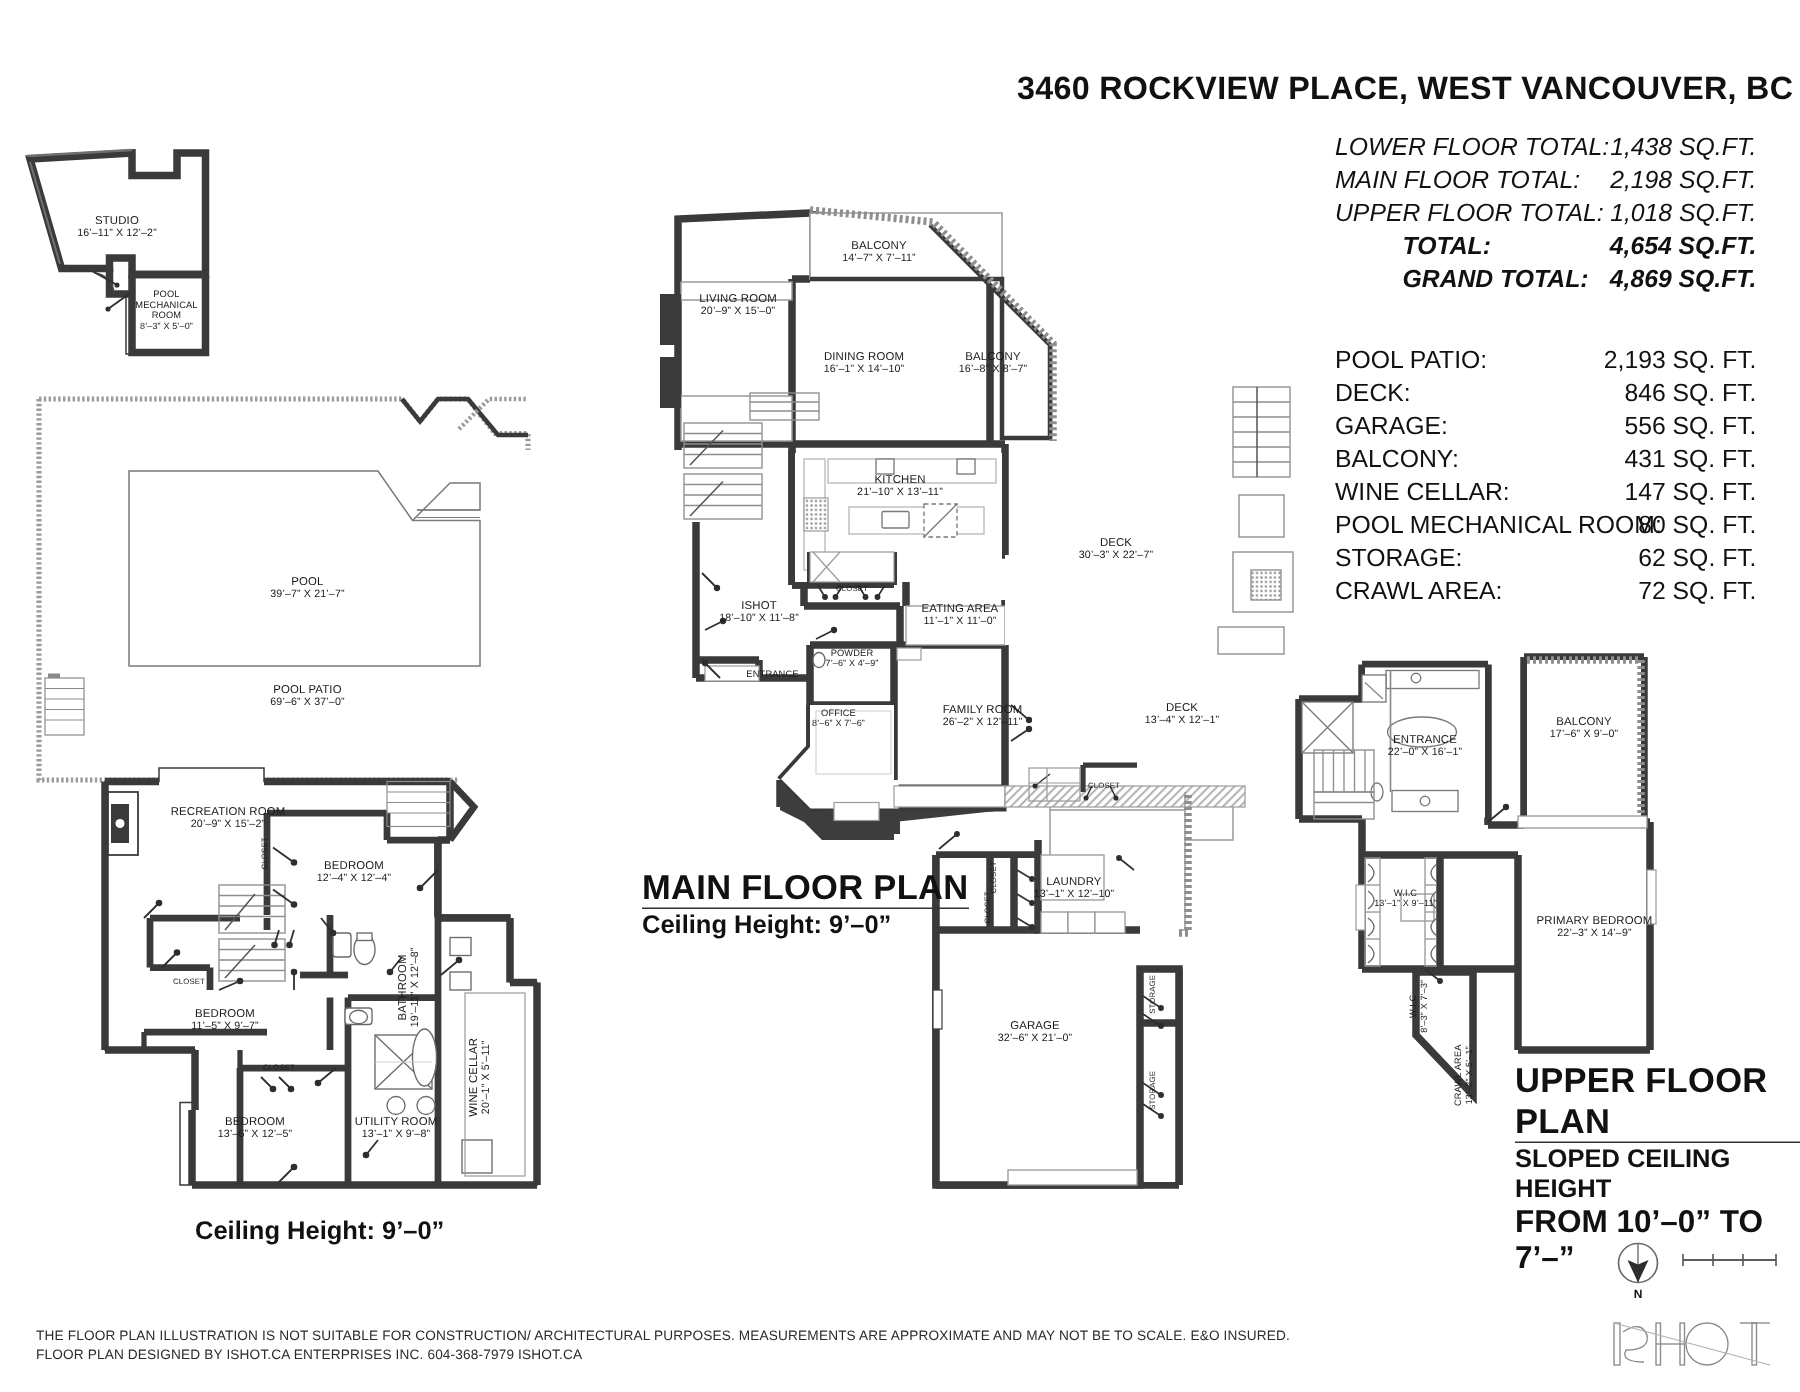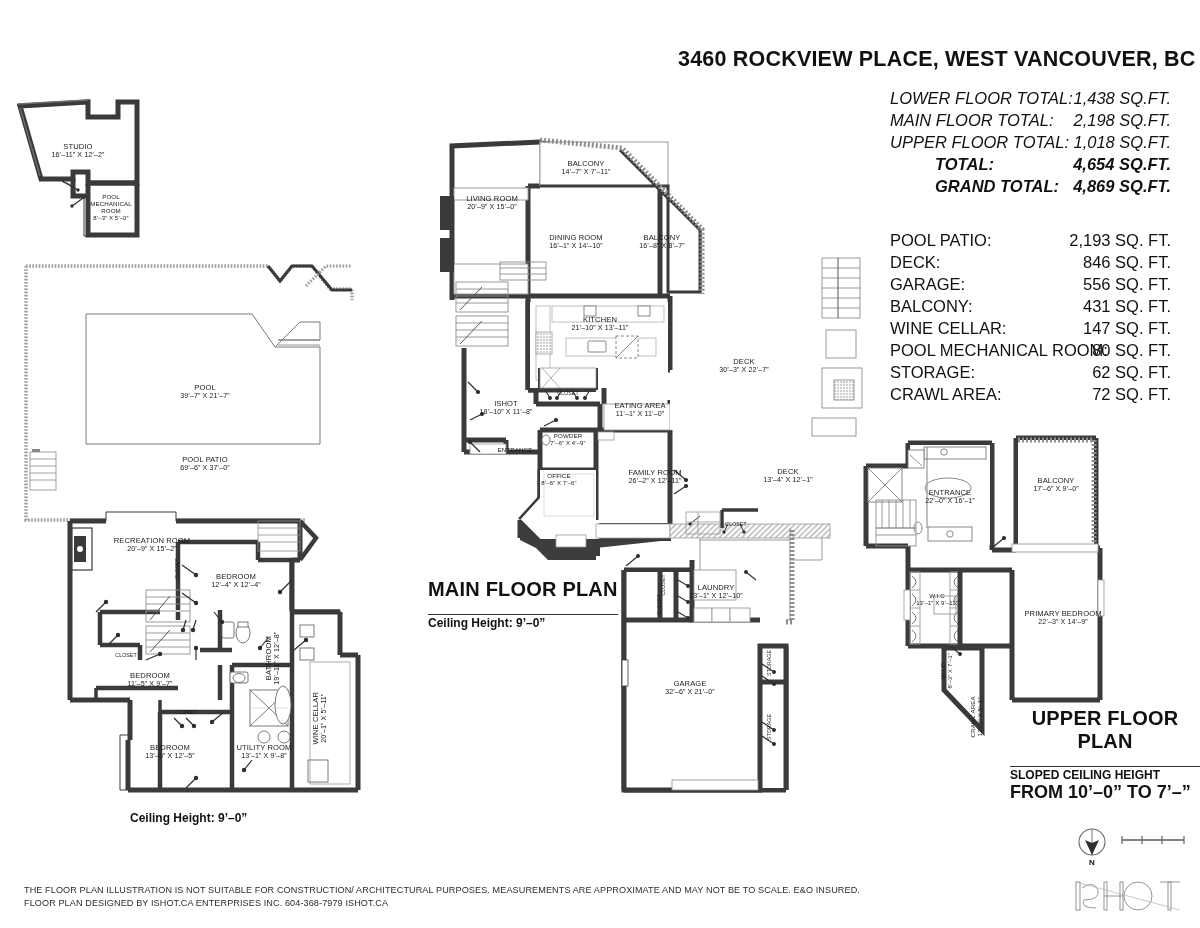--- a/index.html
+++ b/index.html
@@ -30,26 +30,26 @@
       letter-spacing:.1px;white-space:nowrap;}
   .rl .n{display:block;font-size:7.6px;}
   .rl .d{display:block;font-size:7.1px;}
   .rl.sm .n{font-size:6.2px;}
   .rl.sm .d{font-size:6.0px;}
   .rl.xs .n{font-size:5.2px;}
   .rl.vert{transform-origin:50% 50%;}
 
   
   .cap{position:absolute;text-align:left;}
-  .cap .l1{font-size:20px;font-weight:bold;letter-spacing:.2px;display:block;
-           border-bottom:1.6px solid #333;padding-bottom:13px;}
-  .cap .l2{font-size:12px;font-weight:bold;display:block;padding-top:1px;}
-  .cap.upper .l1{border-bottom:none;text-align:center;}
+  .cap .l1{font-size:23px;font-weight:bold;letter-spacing:.2px;display:block;
+           border-bottom:1.6px solid #333;padding-bottom:0;}
+  .cap .l2{font-size:17px;font-weight:bold;display:block;padding-top:1px;}
+  .cap.upper .l1{border-bottom:none;}
   .cap.upper .l2{font-weight:bold;border-top:1.5px solid #333;}
-  .cap.upper .l3{font-size:18px;font-weight:bold;display:block;}
+  .cap.upper .l3{font-size:21px;font-weight:bold;display:block;}
 
   
   #disclaimer{position:absolute;left:24px;top:884px;font-size:9.1px;
               line-height:13px;color:#2b2b2b;letter-spacing:.1px;}
   #compass{position:absolute;left:1075px;top:826px;width:34px;height:46px;}
   #compass .nlab{position:absolute;left:0;top:32px;width:34px;text-align:center;
                  font-size:8px;font-weight:bold;}
   #logo{position:absolute;left:1072px;top:878px;width:112px;height:36px;}
 </style>
 </head>

